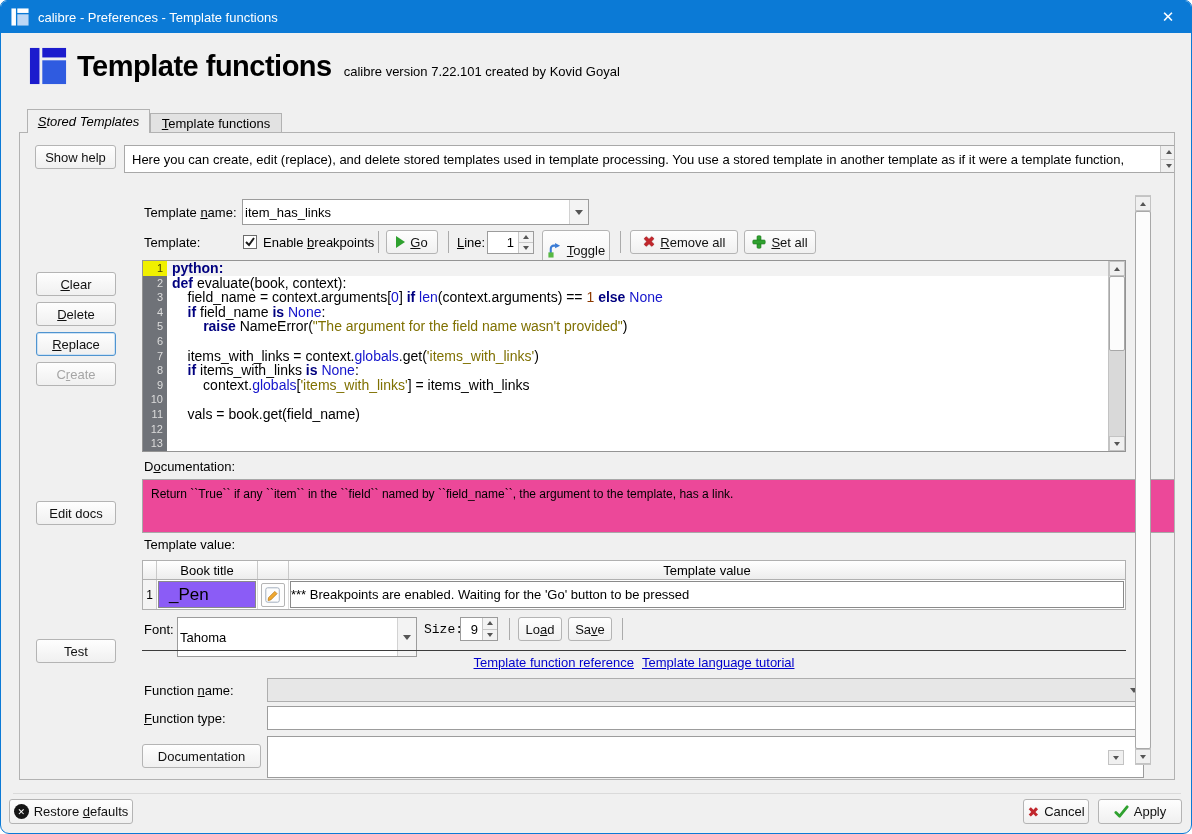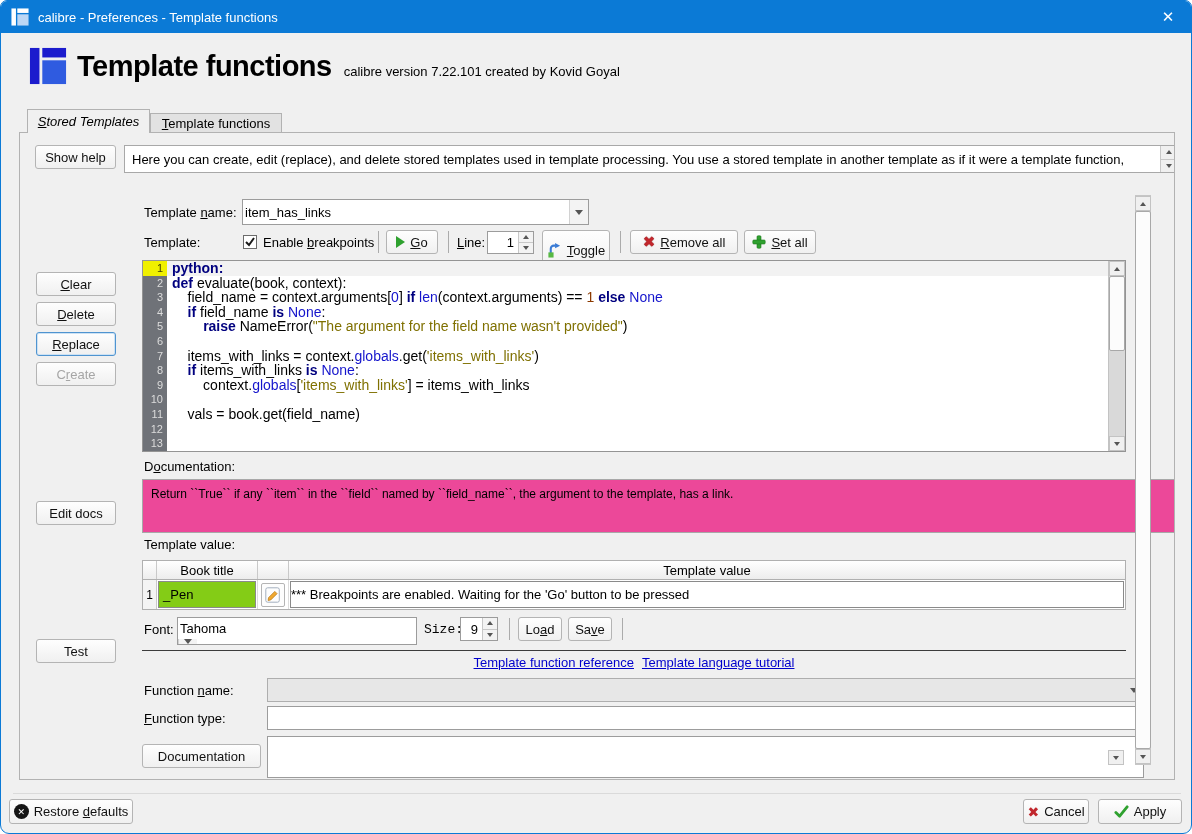--- a/index.html
+++ b/index.html
@@ -76,21 +76,21 @@
   .tv-table{position:absolute;left:122px;top:427px;width:984px;height:50px;border:1px solid #b0b0b0;background:#fff;display:flex;flex-direction:column;}
   .tv-head{height:19px;display:flex;background:linear-gradient(#ffffff,#ededed);border-bottom:1px solid #b0b0b0;}
   .tv-head > div{border-right:1px solid #c9c9c9;display:flex;align-items:center;justify-content:center;font-size:13px;}
   .tv-corner{width:14px;}
   .tv-h-book{width:101px;}
   .tv-h-icon{width:31px;}
   .tv-h-value{flex:1;border-right:none !important;}
   .tv-row{flex:1;display:flex;align-items:stretch;}
   .tv-num{width:14px;background:#f4f4f4;border-right:1px solid #c9c9c9;display:flex;align-items:center;justify-content:center;font-size:12px;}
   .tv-book{width:101px;padding:1px;border-right:1px solid #dcdcdc;}
-  .tv-book-input{width:100%;height:100%;border:1px solid #8a8a8a;background:#84cc16;display:flex;align-items:center;padding-left:4px;font-size:13px;}
+  .tv-book-input{width:100%;height:100%;border:1px solid #8a8a8a;background:#8b5cf6;display:flex;align-items:center;padding-left:10px;font-size:17px;}
   .tv-iconcell{width:31px;display:flex;align-items:center;justify-content:center;border-right:1px solid #dcdcdc;}
   .edit-btn{width:24px;height:24px;border:1px solid #b4b4b4;border-radius:2px;background:#fdfdfd;display:flex;align-items:center;justify-content:center;padding:0;cursor:pointer;}
   .tv-value{flex:1;display:flex;align-items:center;font-size:13px;border:1px solid #8a8a8a;margin:1px;}
   
   .hr-line{position:absolute;left:122px;top:517px;width:984px;height:1px;background:#3c3c3c;}
   .links{position:absolute;left:122px;top:522px;width:984px;display:flex;justify-content:center;gap:8px;}
   .link{color:#0000cc;text-decoration:underline;font-size:13px;cursor:pointer;}
   .footer-line{position:absolute;left:12px;top:792px;width:1168px;height:1px;background:#dadada;}
   .restore-icon{width:15px;height:15px;border-radius:50%;background:#151515;color:#fff;font-size:9px;font-weight:bold;display:flex;align-items:center;justify-content:center;}
   .x-red{color:#c1272d;font-weight:bold;font-size:14px;}
@@ -304,21 +304,21 @@
             </svg>
           </button>
         </div>
         <div class="tv-value">*** Breakpoints are enabled. Waiting for the 'Go' button to be pressed</div>
       </div>
     </div>
 
     <div class="lbl" style="left:124px;top:484px;">
         <span>Font:</span>
       </div>
-    <div class="combo" style="left:157px;top:484px;width:240px;height:28px;flex-direction:column;">
+    <div class="combo" style="left:157px;top:484px;width:240px;height:40px;">
       <div class="val">Tahoma</div>
       <div class="arrowzone">
           <span class="tri-down"></span>
         </div>
     </div>
     <div class="lbl" style="left:404px;top:484px;font-family:Liberation Mono, monospace;">
         <span>Size:</span>
       </div>
     <div class="spin" style="left:440px;top:484px;width:38px;height:24px;">
       <div class="sval">9</div>

